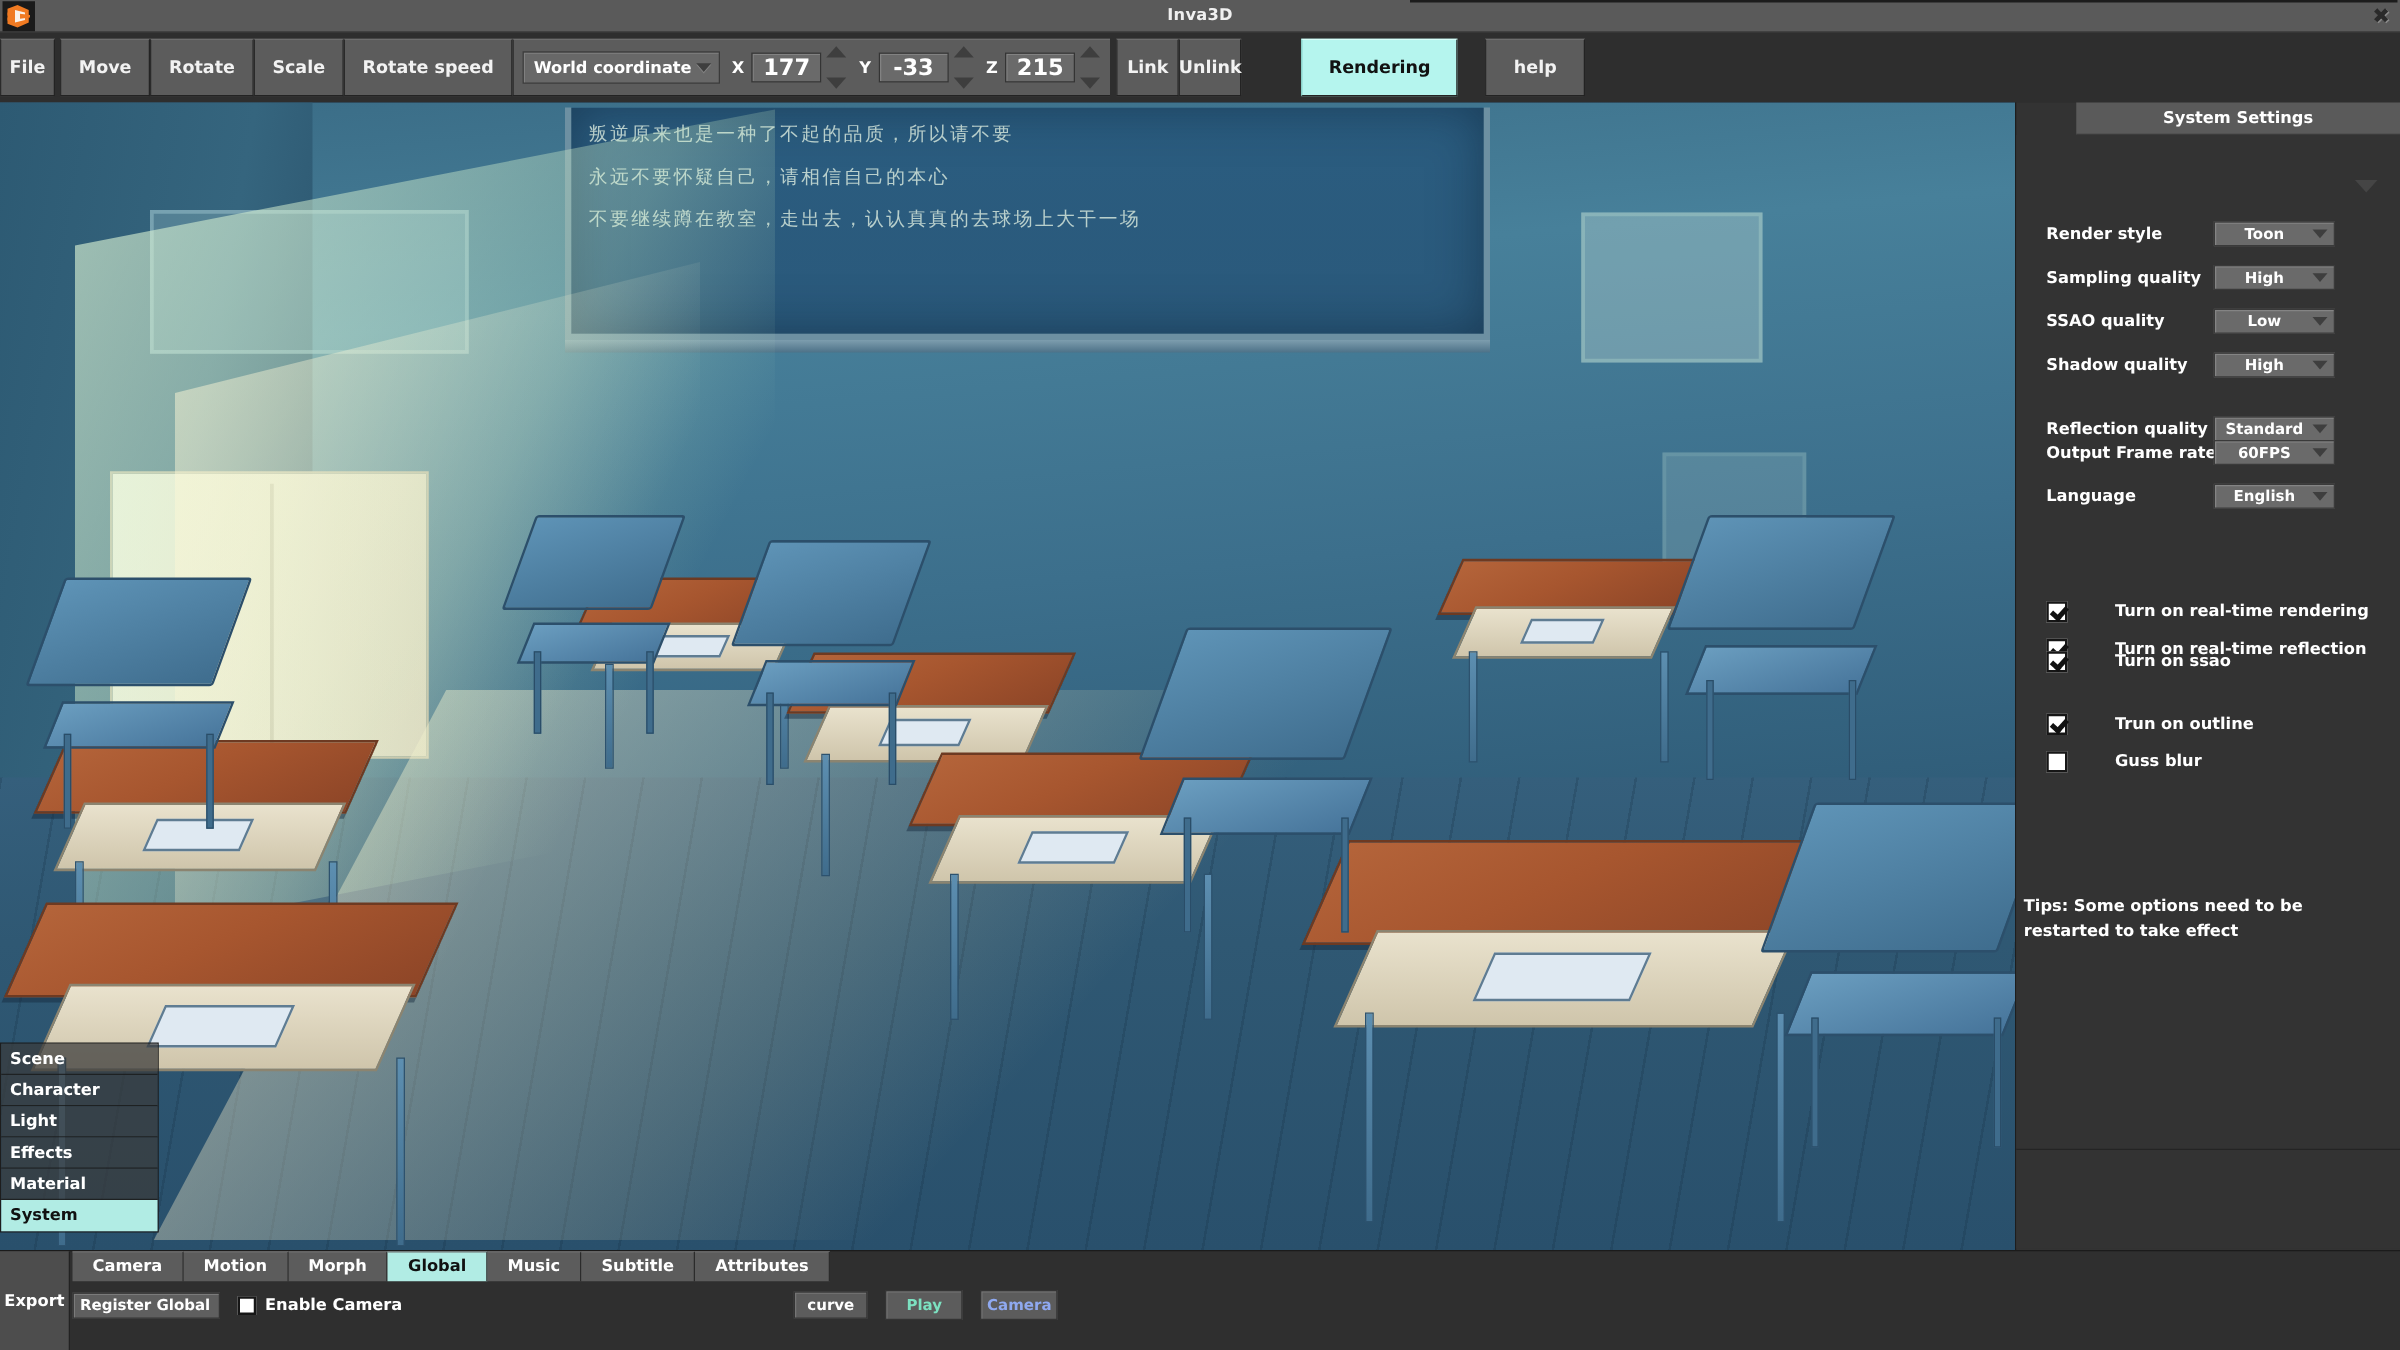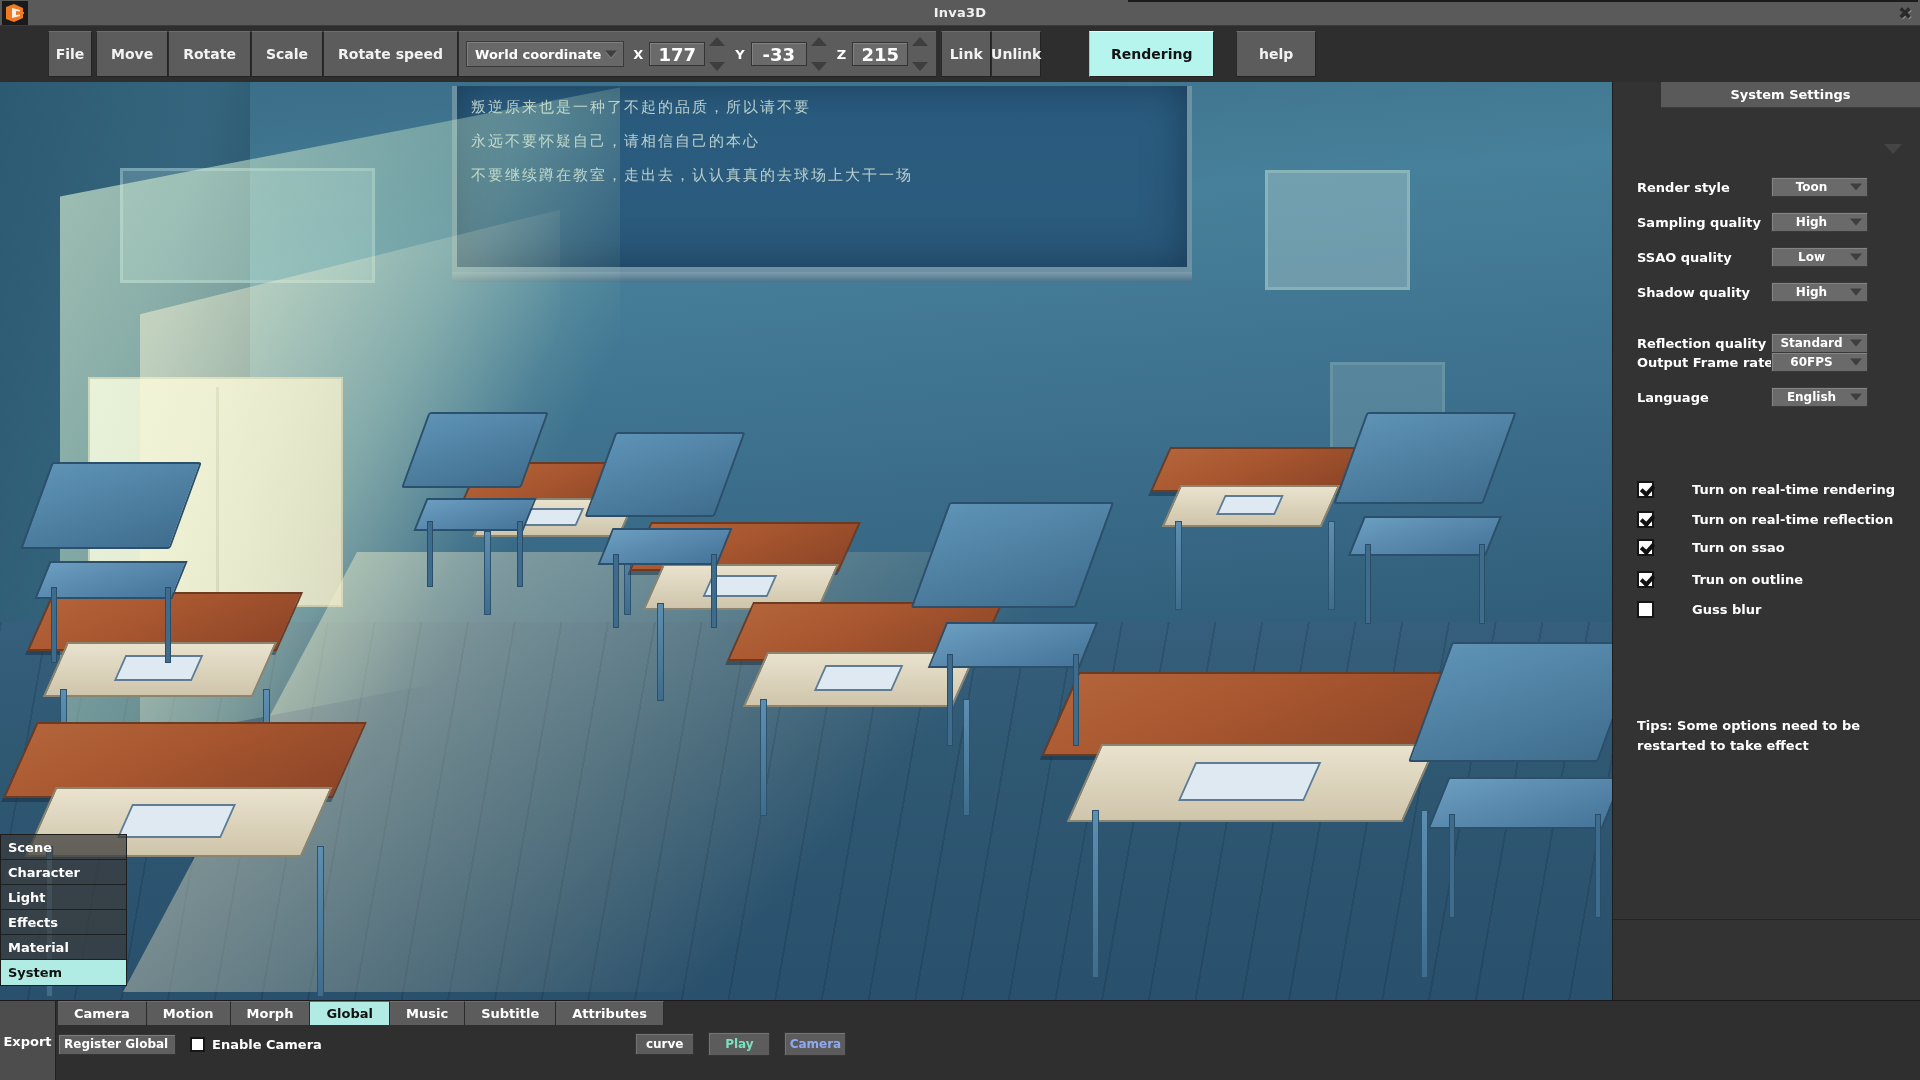--- a/index.html
+++ b/index.html
@@ -50,21 +50,21 @@
   }
   .tb-btn {
     height: 46px; margin: 0; padding: 0 14px;
     background: #5c5c5c;
     border-left: 1px solid #2a2a2a; border-right: 1px solid #232323;
     border-top: 1px solid #6d6d6d; border-bottom: 1px solid #232323;
     color: #f2f2f2; font-size: 14px; font-weight: bold;
     display: flex; align-items: center; justify-content: center;
     cursor: pointer; white-space: nowrap;
   }
-  .tb-btn.file { width: 44px; padding: 0; margin-left: 48px; }
+  .tb-btn.file { width: 44px; padding: 0; }
   .tb-gap { width: 4px; height: 46px; background: #2e2e2e; }
   .tb-group {
     height: 46px; background: #5c5c5c;
     border-top: 1px solid #6d6d6d; border-bottom: 1px solid #232323;
     border-left: 1px solid #2a2a2a;
     display: flex; align-items: center; padding: 0 7px;
   }
   .sel {
     position: relative; height: 26px; min-width: 148px;
     background: #686868;
@@ -275,21 +275,21 @@
     width: 17px; height: 17px; background:#ffffff; border:2px solid #161616;
     margin-right: 9px; position:relative; flex:none;
   }
   .cbx.on:after {
     content:""; position:absolute; left:2px; top:2px; width:9px; height:5px;
     border-left:4px solid #111; border-bottom:4px solid #111;
     transform: rotate(-48deg);
   }
   .cb-lbl { color:#ffffff; font-size:13px; font-weight:bold; white-space:nowrap; }
   .rp-tips {
-    position:absolute; left:24px; top:608px; width:250px;
+    position:absolute; left:6px; top:608px; width:250px;
     color:#ffffff; font-size:13px; font-weight:bold; line-height:20px;
   }
 
   
   .bottombar {
     position:absolute; left:0; top:1000px; width:1920px; height:80px;
     background:#2f2f2f; border-top:1px solid #1b1b1b;
   }
   .export-btn {
     position:absolute; left:0; top:0; width:56px; height:80px;
@@ -568,21 +568,21 @@
           </div>
         </div>
         <label class="rp-check" style="top: 371px;">
           <span class="cbx on"></span>
           <span class="cb-lbl">Turn on real-time rendering</span>
         </label>
         <label class="rp-check" style="top: 401px;">
           <span class="cbx on"></span>
           <span class="cb-lbl">Turn on real-time reflection</span>
         </label>
-        <label class="rp-check" style="top: 429px;">
+        <label class="rp-check" style="top: 411px;">
           <span class="cbx on"></span>
           <span class="cb-lbl">Turn on ssao</span>
         </label>
         <label class="rp-check" style="top: 461px;">
           <span class="cbx on"></span>
           <span class="cb-lbl">Trun on outline</span>
         </label>
         <label class="rp-check" style="top: 491px;">
           <span class="cbx"></span>
           <span class="cb-lbl">Guss blur</span>

